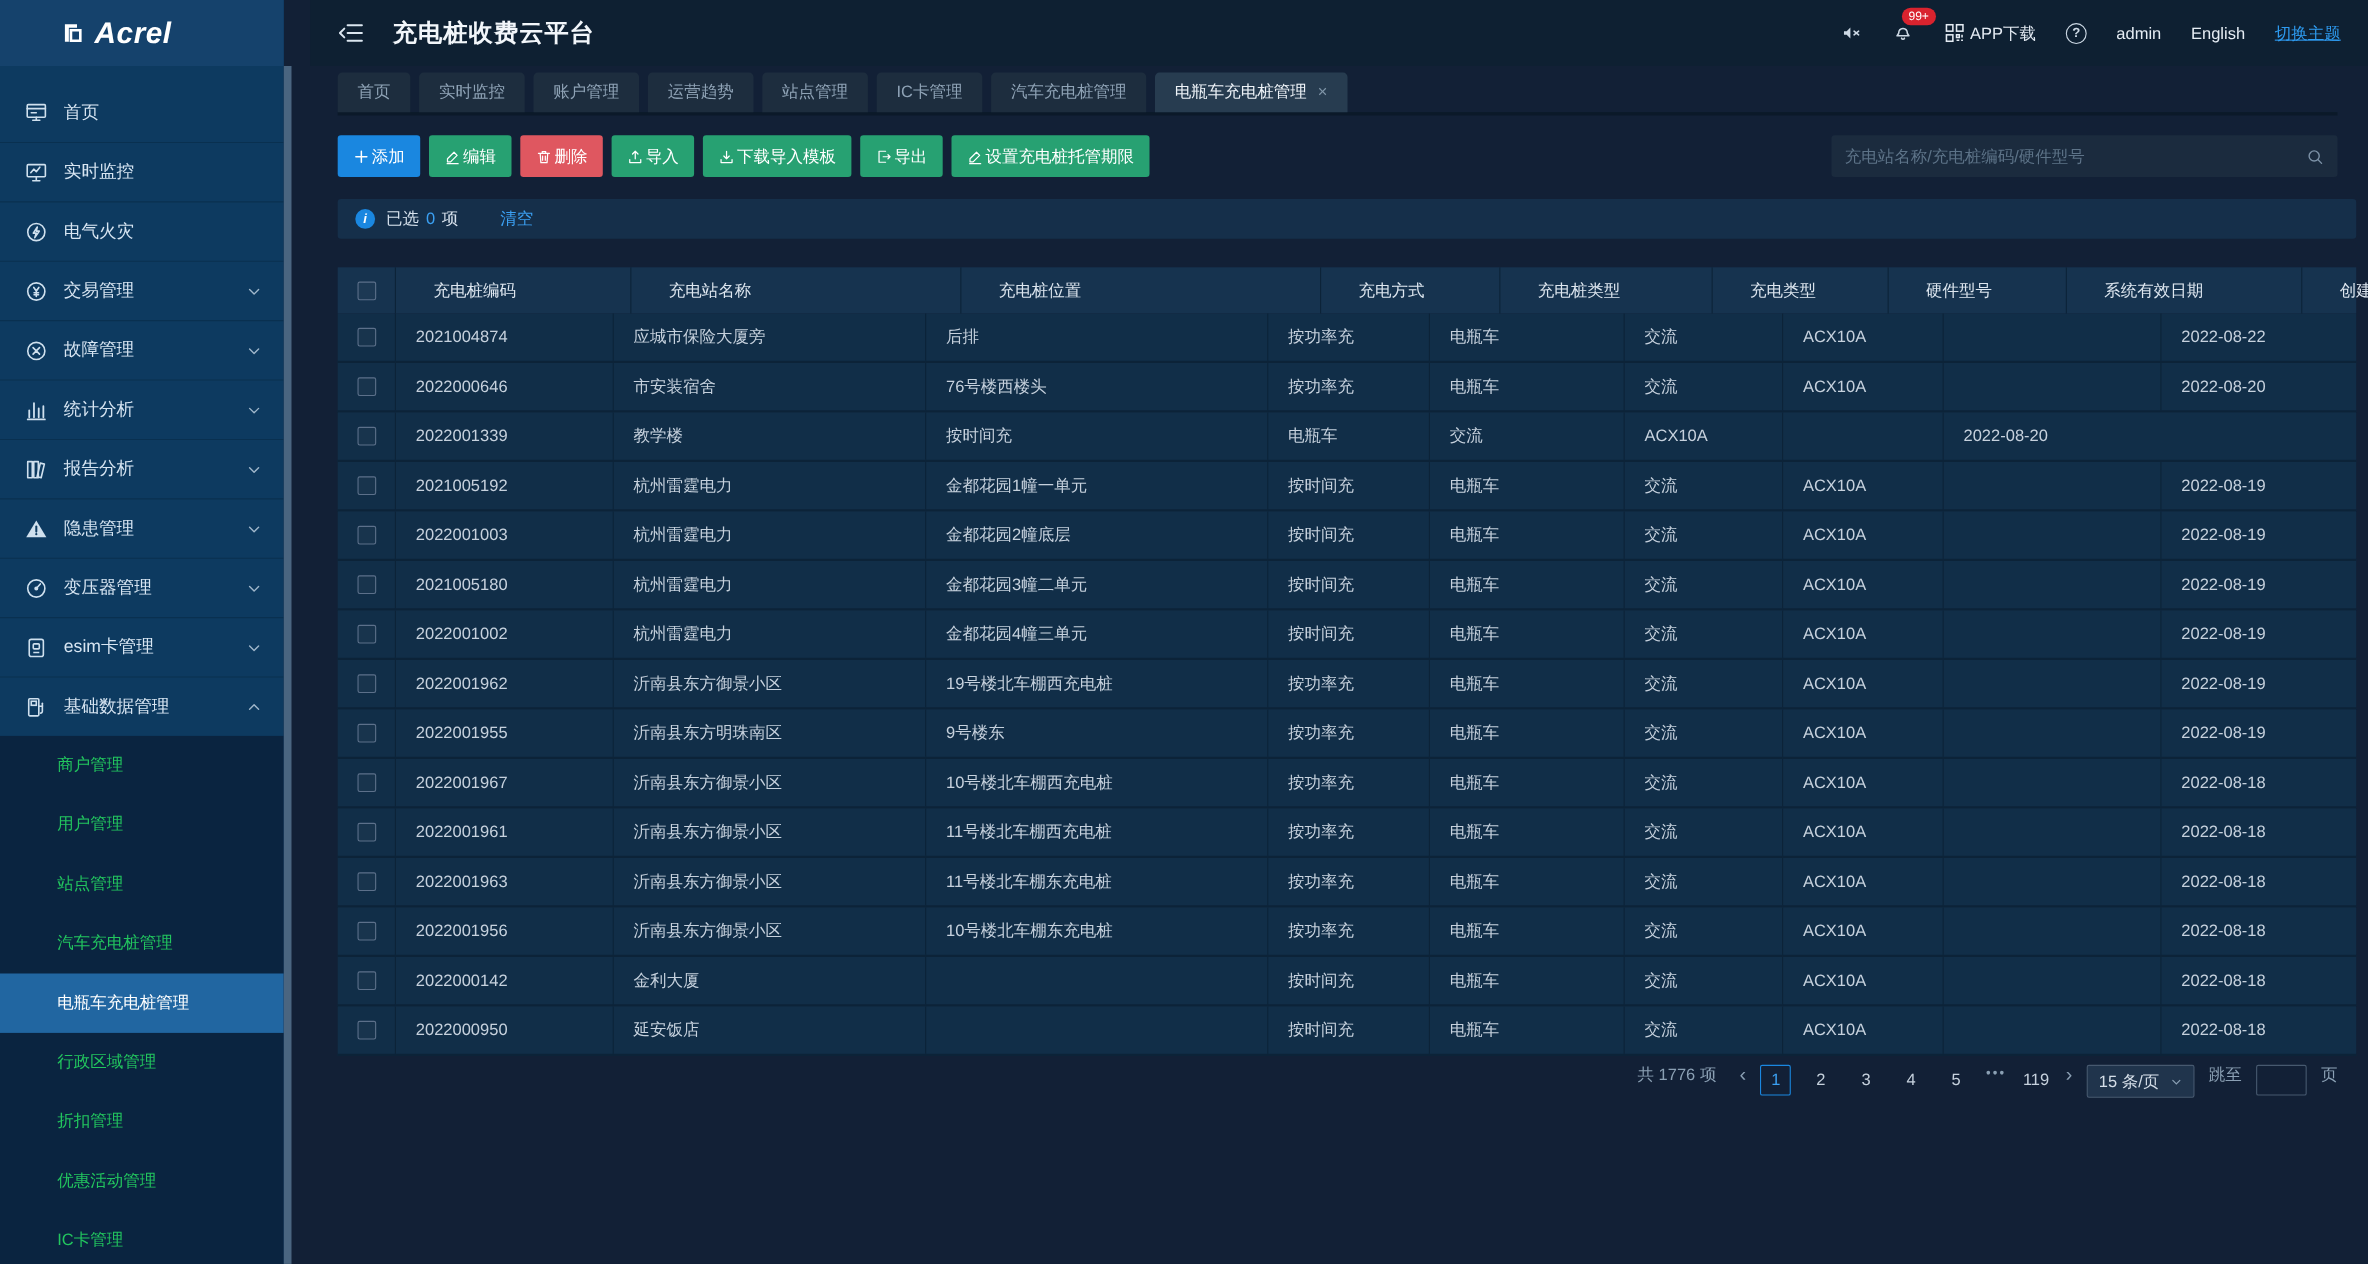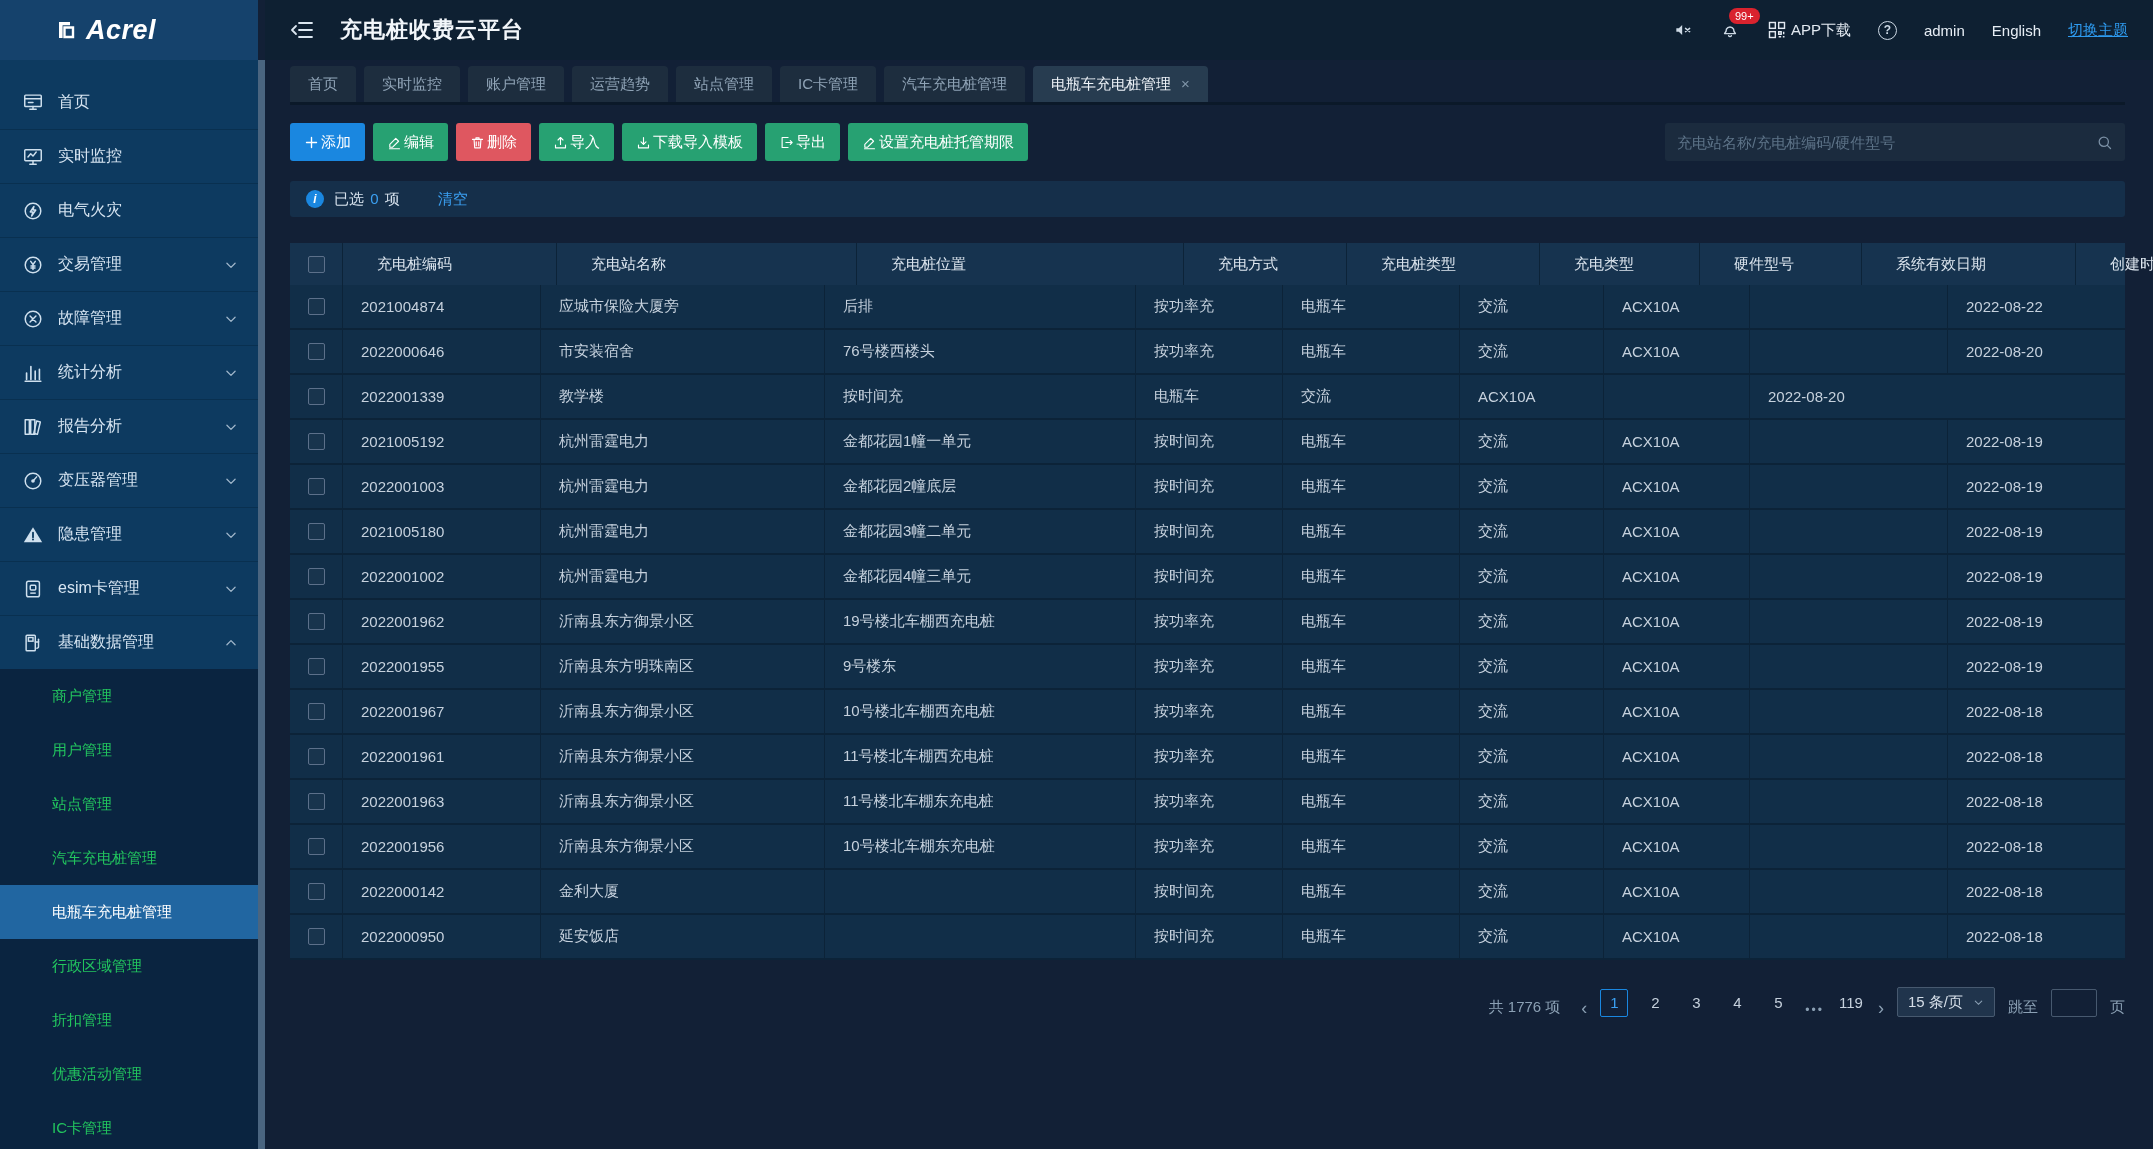--- a/index.html
+++ b/index.html
@@ -16,21 +16,21 @@
   .nav-item { height:54px; display:flex; align-items:center; padding:0 20px 0 22px; gap:14px; color:#d7e5f2; font-size:16px; border-top:1px solid rgba(7,40,68,.55); cursor:pointer; }
   .nav-item:first-child { border-top:none; }
   .nav-item .icn { width:22px; height:22px; color:#cfe0ee; flex:0 0 22px; }
   .nav-item .chev { margin-left:auto; width:14px; height:14px; color:#9fb6ca; flex:0 0 14px; }
   .nav-label { white-space:nowrap; }
   .submenu { background:#0a2440; }
   .submenu-item { height:54px; line-height:54px; padding-left:52px; color:#22c55e; font-size:15px; cursor:pointer; white-space:nowrap; }
   .submenu-item.active { background:#2166a1; color:#ffffff; }
 
   
-  .main { position:absolute; left:265px; top:0; width:1888px; height:1149px; }
+  .main { position:absolute; left:265px; top:0; width:1888px; height:1149px;padding-left:17px; }
   .topbar { height:60px; background:#0e2032; display:flex; align-items:center; padding:0 25px; }
   .collapse { width:24px; height:24px; color:#dbe6f0; cursor:pointer; }
   .page-title { color:#f2f6fa; font-size:22px; font-weight:bold; margin-left:26px; letter-spacing:1px; }
   .top-right { margin-left:auto; display:flex; align-items:center; gap:27px; color:#cdd9e5; }
   .top-right .icn { width:20px; height:20px; display:inline-block; }
   .bell-wrap { position:relative; }
   .badge { position:absolute; top:-11px; left:9px; background:#d9232e; color:#fff; font-size:11px; line-height:16px; padding:0 6px; border-radius:9px; white-space:nowrap; }
   .app-dl { display:flex; align-items:center; gap:4px; color:#e3eaf2; cursor:pointer; }
   .help-circle { width:19px; height:19px; border:1.5px solid #cdd9e5; border-radius:50%; display:flex; align-items:center; justify-content:center; font-size:12px; font-weight:bold; cursor:pointer; }
   .username,.lang { color:#e6edf4; cursor:pointer; }
@@ -66,21 +66,21 @@
   .table { margin-top:26px; width:1835px; }
   .thead,.trow { display:grid; grid-template-columns:53px 198px 284px 311px 147px 177px 144px 146px 198px 177px; }
   .thead { height:42px; background:#16334f; color:#dde6ef;gap:16px; }
   .trow { height:45px; background:#112e48; border-bottom:2px solid #0c2338; }
   .tcell { display:flex; align-items:center; padding-left:18px; border-right:1px solid #0c2338; overflow:hidden; white-space:nowrap; }
   .tcell.c0 { justify-content:center; padding-left:0; }
   .tcell:last-child { border-right:none; }
   .cb { width:17px; height:17px; border:1px solid #5c708a; border-radius:2px; background:rgba(255,255,255,.03); cursor:pointer; }
 
   
-  .pager { margin-top:27px; display:flex; align-items:flex-end; justify-content:flex-end; gap:13px; color:#8ba0b4; font-size:15px; }
+  .pager { margin-top:8px; display:flex; align-items:flex-start; justify-content:flex-end; gap:13px; color:#8ba0b4; font-size:15px; }
   .pg-total { margin-right:8px; }
   .pg-arrow { font-size:18px; cursor:pointer; line-height:1; }
   .pg-num { min-width:28px; height:28px; line-height:28px; text-align:center; color:#c6d1dd; cursor:pointer; border-radius:2px; }
   .pg-num.active { border:1px solid #1a87e0; color:#3ba0f2; line-height:26px; }
   .pg-ellipsis { letter-spacing:2px; font-size:12px; }
   .pg-size { height:30px; background:#20344c; border:1px solid #47596f; border-radius:2px; padding:0 10px; display:flex; align-items:center; gap:10px; color:#d5dee8; cursor:pointer; }
   .pg-size .icn { width:11px; height:11px; color:#8ba0b4; }
   .jump-input { width:46px; height:28px; background:transparent; border:1px solid #47596f; border-radius:2px; color:#d5dee8; font-size:15px; padding:0 6px; font-family:inherit; outline:none; }
   .icn svg { width:100%; height:100%; display:block; }
 </style>
@@ -181,42 +181,42 @@
           </span>
           <span class="nav-label">报告分析</span>
           <span class="icn chev">
             <svg viewBox="0 0 24 24" fill="none" stroke="currentColor" stroke-width="2.2" stroke-linecap="round" stroke-linejoin="round">
               <path d="M5 9l7 7 7-7"></path>
             </svg>
           </span>
         </div>
         <div class="nav-item">
           <span class="icn">
+            <svg viewBox="0 0 24 24">
+              <path d="M12 3.5L22 20H2z" fill="currentColor"></path>
+              <path d="M12 9.5v5" stroke="#0d3a60" stroke-width="2" stroke-linecap="round"></path>
+              <circle cx="12" cy="17" r="1.1" fill="#0d3a60"></circle>
+            </svg>
+          </span>
+          <span class="nav-label">隐患管理</span>
+          <span class="icn chev">
+            <svg viewBox="0 0 24 24" fill="none" stroke="currentColor" stroke-width="2.2" stroke-linecap="round" stroke-linejoin="round">
+              <path d="M5 9l7 7 7-7"></path>
+            </svg>
+          </span>
+        </div>
+        <div class="nav-item">
+          <span class="icn">
             <svg viewBox="0 0 24 24" fill="none" stroke="currentColor" stroke-width="1.6" stroke-linecap="round">
               <circle cx="12" cy="12" r="8.5"></circle>
               <path d="M12 12l4-4.5"></path>
               <circle cx="12" cy="12" r="1.2" fill="currentColor"></circle>
             </svg>
           </span>
           <span class="nav-label">变压器管理</span>
-          <span class="icn chev">
-            <svg viewBox="0 0 24 24" fill="none" stroke="currentColor" stroke-width="2.2" stroke-linecap="round" stroke-linejoin="round">
-              <path d="M5 9l7 7 7-7"></path>
-            </svg>
-          </span>
-        </div>
-        <div class="nav-item">
-          <span class="icn">
-            <svg viewBox="0 0 24 24">
-              <path d="M12 3.5L22 20H2z" fill="currentColor"></path>
-              <path d="M12 9.5v5" stroke="#0d3a60" stroke-width="2" stroke-linecap="round"></path>
-              <circle cx="12" cy="17" r="1.1" fill="#0d3a60"></circle>
-            </svg>
-          </span>
-          <span class="nav-label">隐患管理</span>
           <span class="icn chev">
             <svg viewBox="0 0 24 24" fill="none" stroke="currentColor" stroke-width="2.2" stroke-linecap="round" stroke-linejoin="round">
               <path d="M5 9l7 7 7-7"></path>
             </svg>
           </span>
         </div>
         <div class="nav-item">
           <span class="icn">
             <svg viewBox="0 0 24 24" fill="none" stroke="currentColor" stroke-width="1.6">
               <rect x="5" y="3.5" width="14" height="17" rx="2"></rect>

